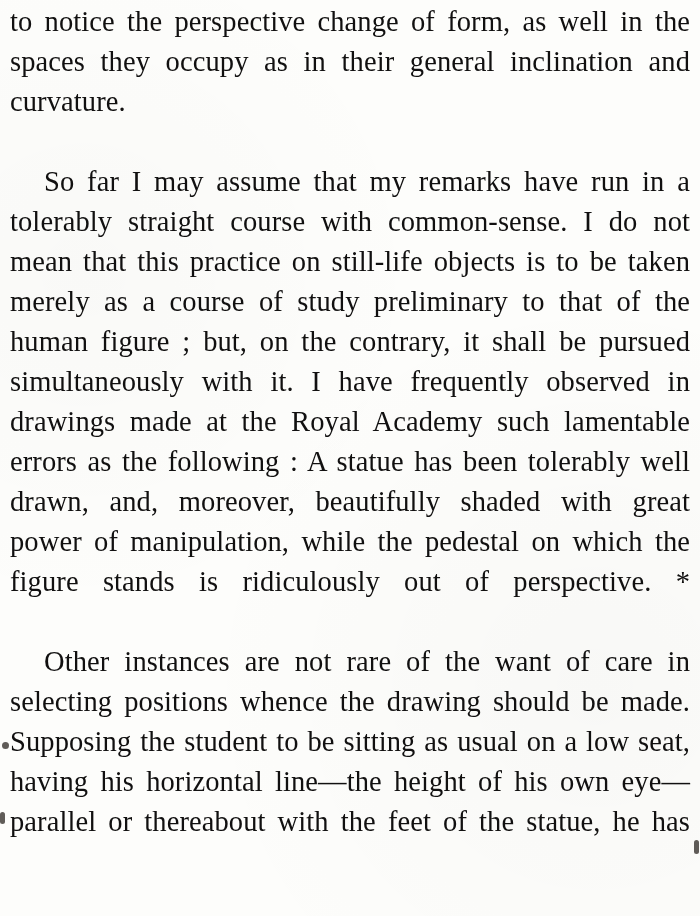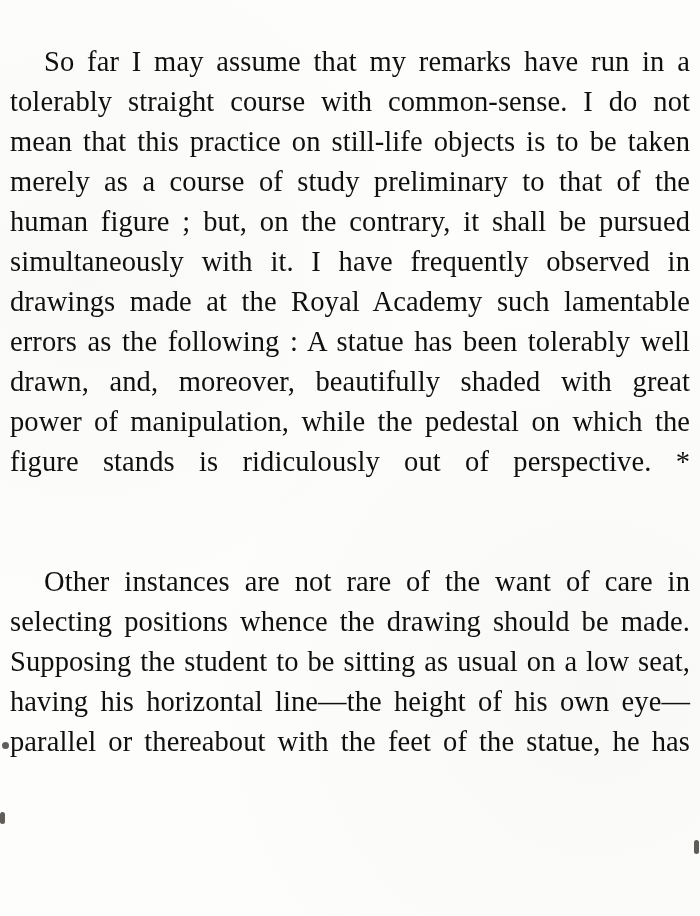--- a/index.html
+++ b/index.html
@@ -41,21 +41,20 @@
     line-height: 40px;
     color: #111010;
     text-align: justify;
     text-justify: inter-word;
     letter-spacing: 0.1px;
     word-spacing: 0.5px;
     -webkit-font-smoothing: none;
   }
   p.indent {
     text-indent: 34px;
-    margin-top: 40px;
   }
   
   p.para::after {
     content: "";
     display: inline-block;
     width: 100%;
   }
   p.noindent {
     text-indent: 0;
   }
@@ -68,20 +67,21 @@
   .mark-a { left: 2px; top: 742px; width: 7px; height: 7px; }
   .mark-b { left: 0px; top: 812px; width: 5px; height: 12px; border-radius: 3px; }
   .mark-c { left: 694px; top: 840px; width: 5px; height: 14px; border-radius: 3px; }
 </style>
 </head>
 <body>
 
 <div id="page">
 
   <div class="text-column">
+    <p class="para noindent">to notice the perspective change of form, as well in the spaces they occupy as in their general inclination and curvature.</p>
     <p class="para indent">So far I may assume that my remarks have run in a tolerably straight course with common-sense. I do not mean that this practice on still-life objects is to be taken merely as a course of study preliminary to that of the human figure ; but, on the contrary, it shall be pursued simultaneously with it. I have frequently observed in drawings made at the Royal Academy such lamentable errors as the following : A statue has been tolerably well drawn, and, moreover, beautifully shaded with great power of manipulation, while the pedestal on which the figure stands is ridiculously out of perspective. *</p>
     <p class="para indent">Other instances are not rare of the want of care in selecting positions whence the drawing should be made. Supposing the student to be sitting as usual on a low seat, having his horizontal line—the height of his own eye—parallel or thereabout with the feet of the statue, he has</p>
   </div>
 
   <span class="edge-mark mark-a"></span>
   <span class="edge-mark mark-b"></span>
   <span class="edge-mark mark-c"></span>
 
 </div>
 

